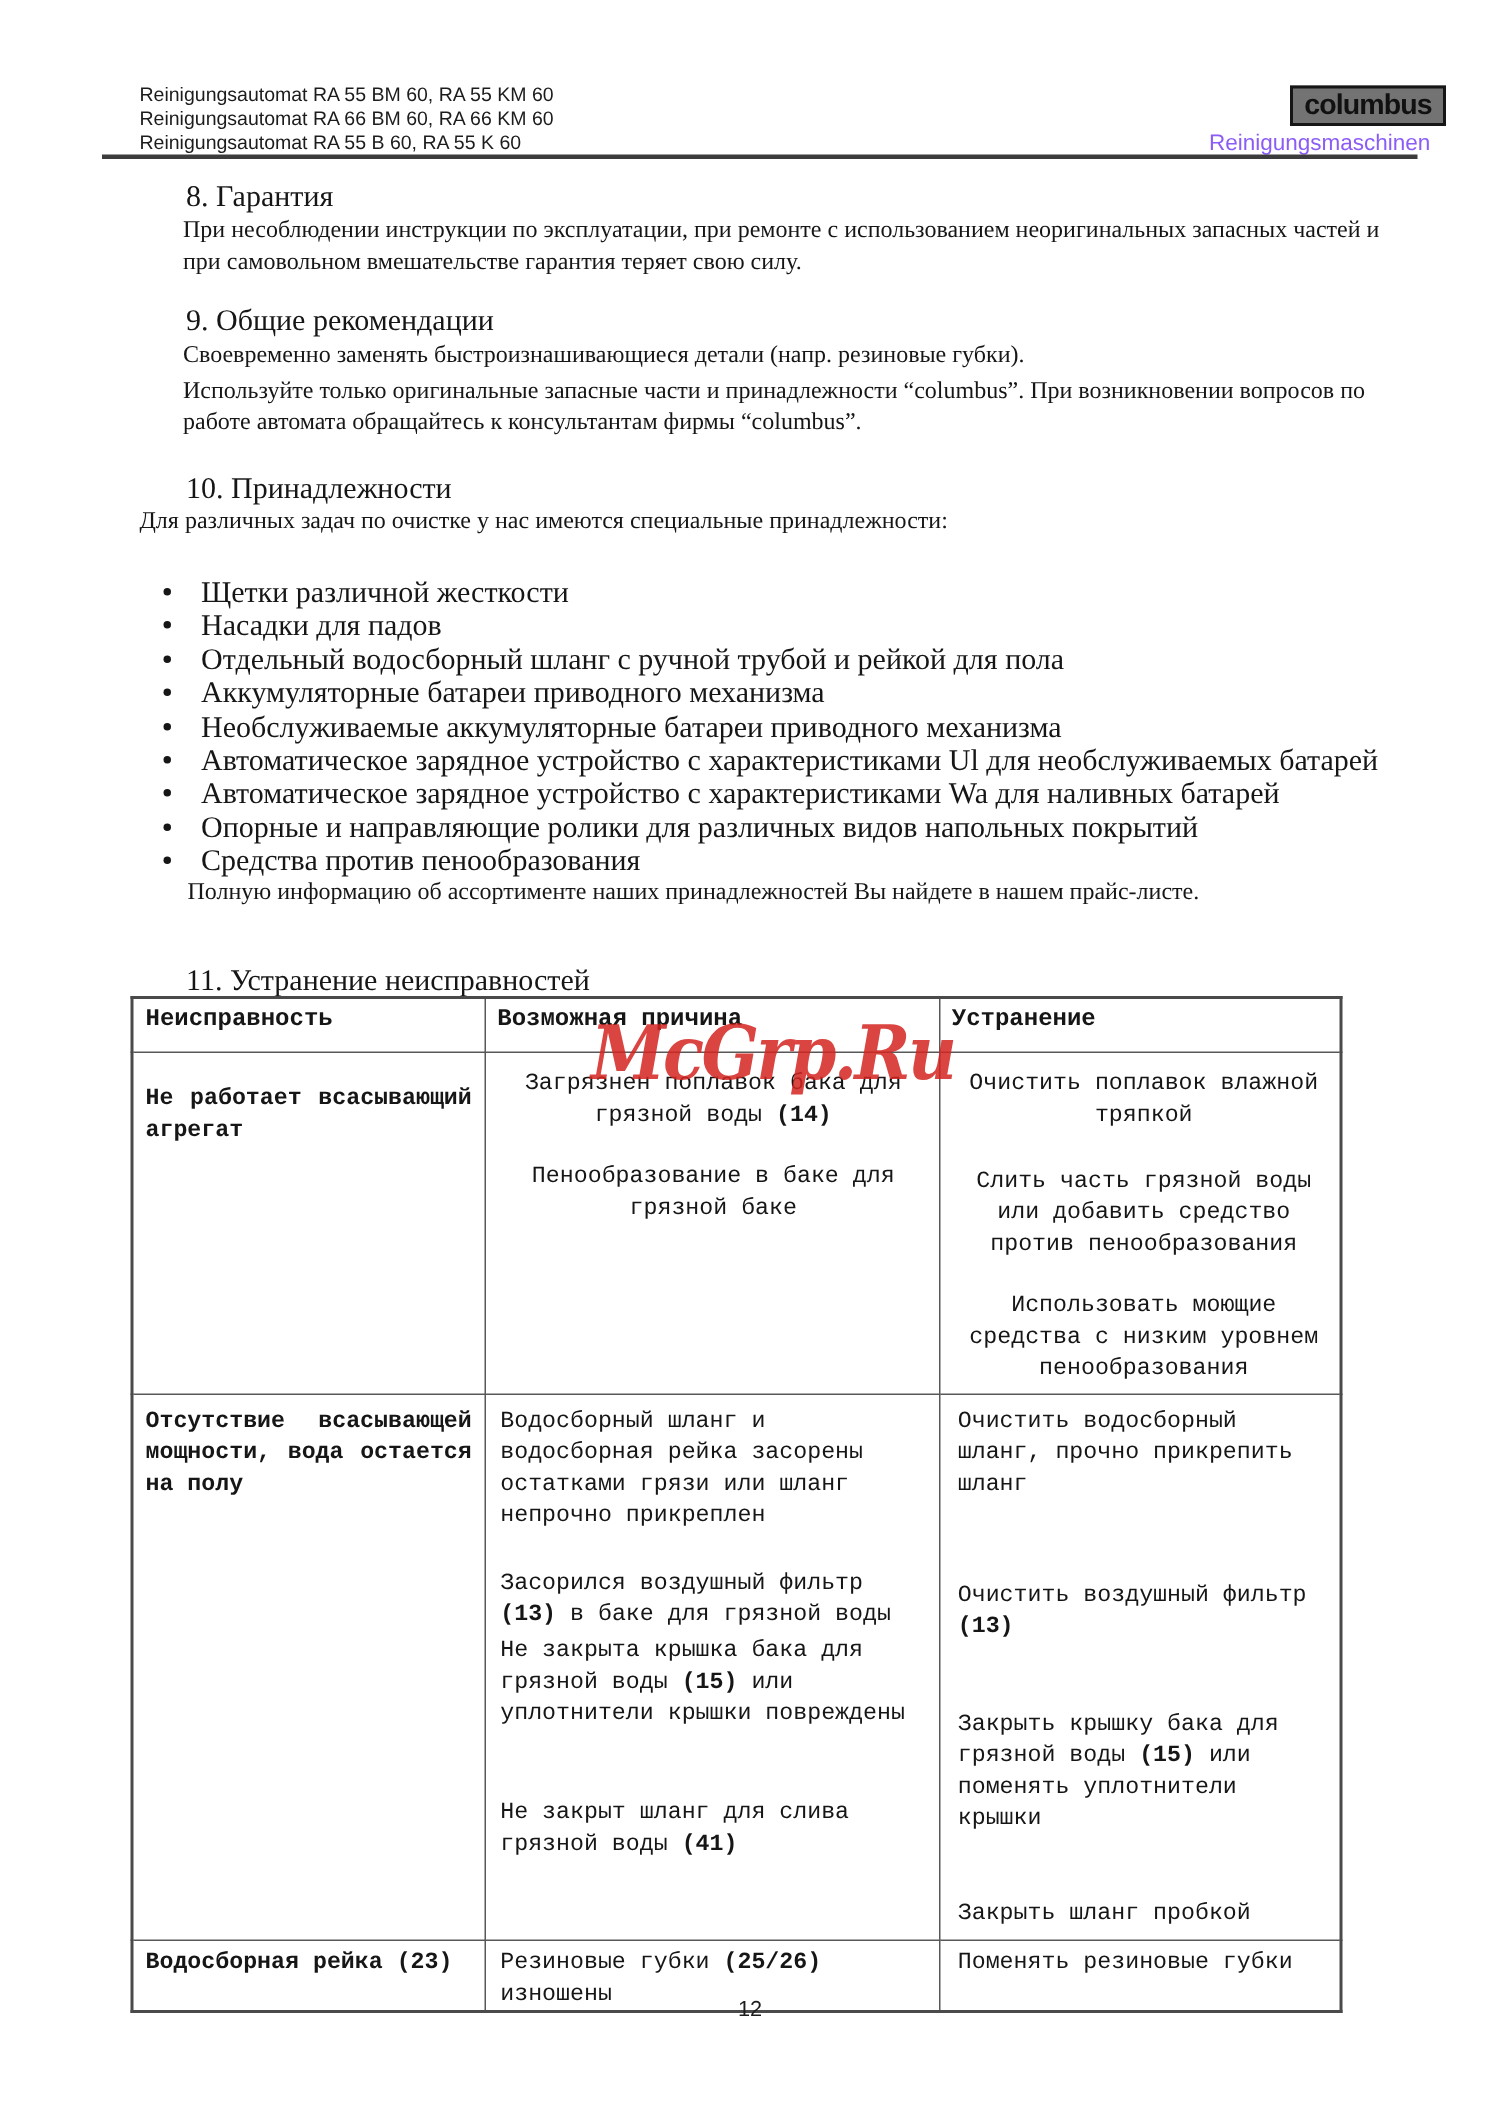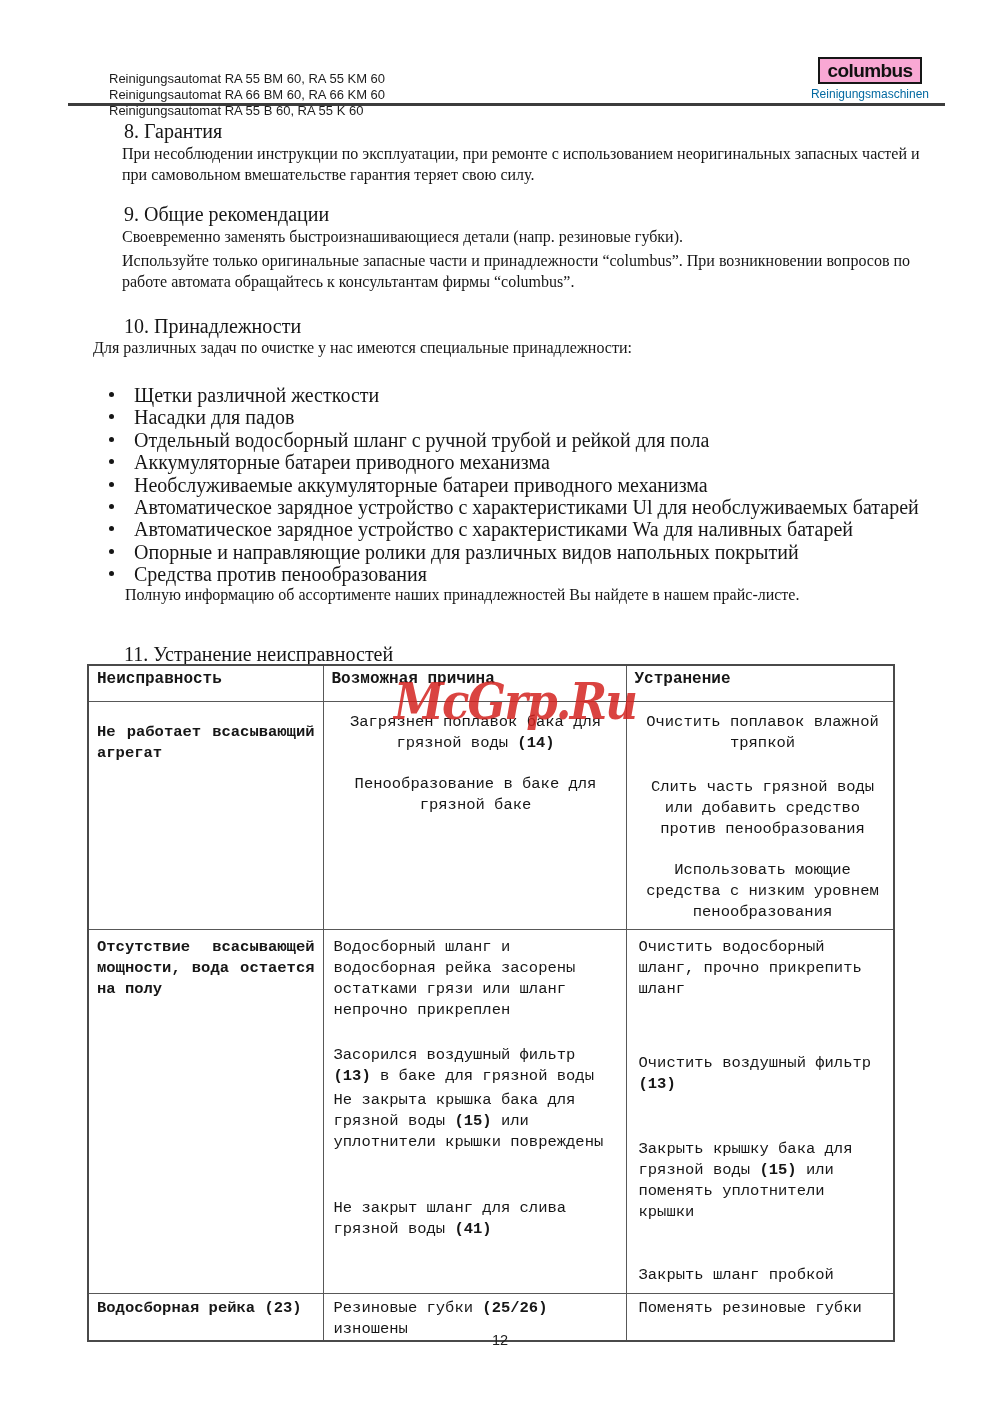--- a/index.html
+++ b/index.html
@@ -1,28 +1,28 @@
 <!DOCTYPE html>
 <html><head>
 <meta charset="utf-8">
 <style>
   html,body { margin:0; padding:0; background:#ffffff; }
   .page {
     position:relative; width:1000px; height:1415px; background:#ffffff;
     font-family:"Liberation Serif", serif; color:#161616; overflow:hidden;
   }
   
-  .header-lines { position:absolute; left:93px; top:55px; margin:16px; padding:0; list-style:none;
+  .header-lines { position:absolute; left:93px; top:55px; margin:0; padding:0; list-style:none;
     font-family:"Liberation Sans", sans-serif; font-size:13px; line-height:16px; color:#1c1c1c; }
   .logo-box { position:absolute; left:818px; top:57px; width:100px; height:23px;
     background:#c6c6c6; border:2px solid #161616; display:flex; align-items:center; justify-content:center; }
   .logo-word { font-family:"Liberation Sans", sans-serif; font-weight:bold; font-size:19px;
     letter-spacing:-0.6px; color:#111; }
   .logo-sub { position:absolute; left:806px; top:87px; width:128px; text-align:center;
-    font-family:"Liberation Sans", sans-serif; font-size:12px; color:#0369a1; }
+    font-family:"Liberation Sans", sans-serif; font-size:15px; color:#8b5cf6; }
   .header-rule { position:absolute; left:68px; top:103px; width:877px; height:3px; background:#3c3c3c; }
 
   
   .abs { position:absolute; margin:0; }
   .sec-title { font-weight:normal; font-size:20px; }
   .body-text { font-size:16px; line-height:21px; }
   .t-warranty   { left:124px; top:120px; }
   .p-warranty   { left:122px; top:143px; width:798px; }
   .t-recs       { left:124px; top:203px; }
   .p-recs1      { left:122px; top:226px; width:798px; }
@@ -82,21 +82,21 @@
 <body>
 
 <div class="page">
 
   <ul class="header-lines">
       <li>Reinigungsautomat RA 55 BM 60, RA 55 KM 60</li>
       <li>Reinigungsautomat RA 66 BM 60, RA 66 KM 60</li>
       <li>Reinigungsautomat RA 55 B 60, RA 55 K 60</li>
     </ul>
 
-  <div class="logo-box" style="background: #f9a8d4;">
+  <div class="logo-box" style="background: #737373; margin-left: 42px;">
     <span class="logo-word">columbus</span>
   </div>
   <div class="logo-sub">Reinigungsmaschinen</div>
 
   <div class="header-rule"></div>
 
   <h3 class="abs sec-title t-warranty">8. Гарантия</h3>
   <p class="abs body-text p-warranty">При несоблюдении инструкции по эксплуатации, при ремонте с использованием неоригинальных запасных частей и при самовольном вмешательстве гарантия теряет свою силу.</p>
 
   <h3 class="abs sec-title t-recs">9. Общие рекомендации</h3>

